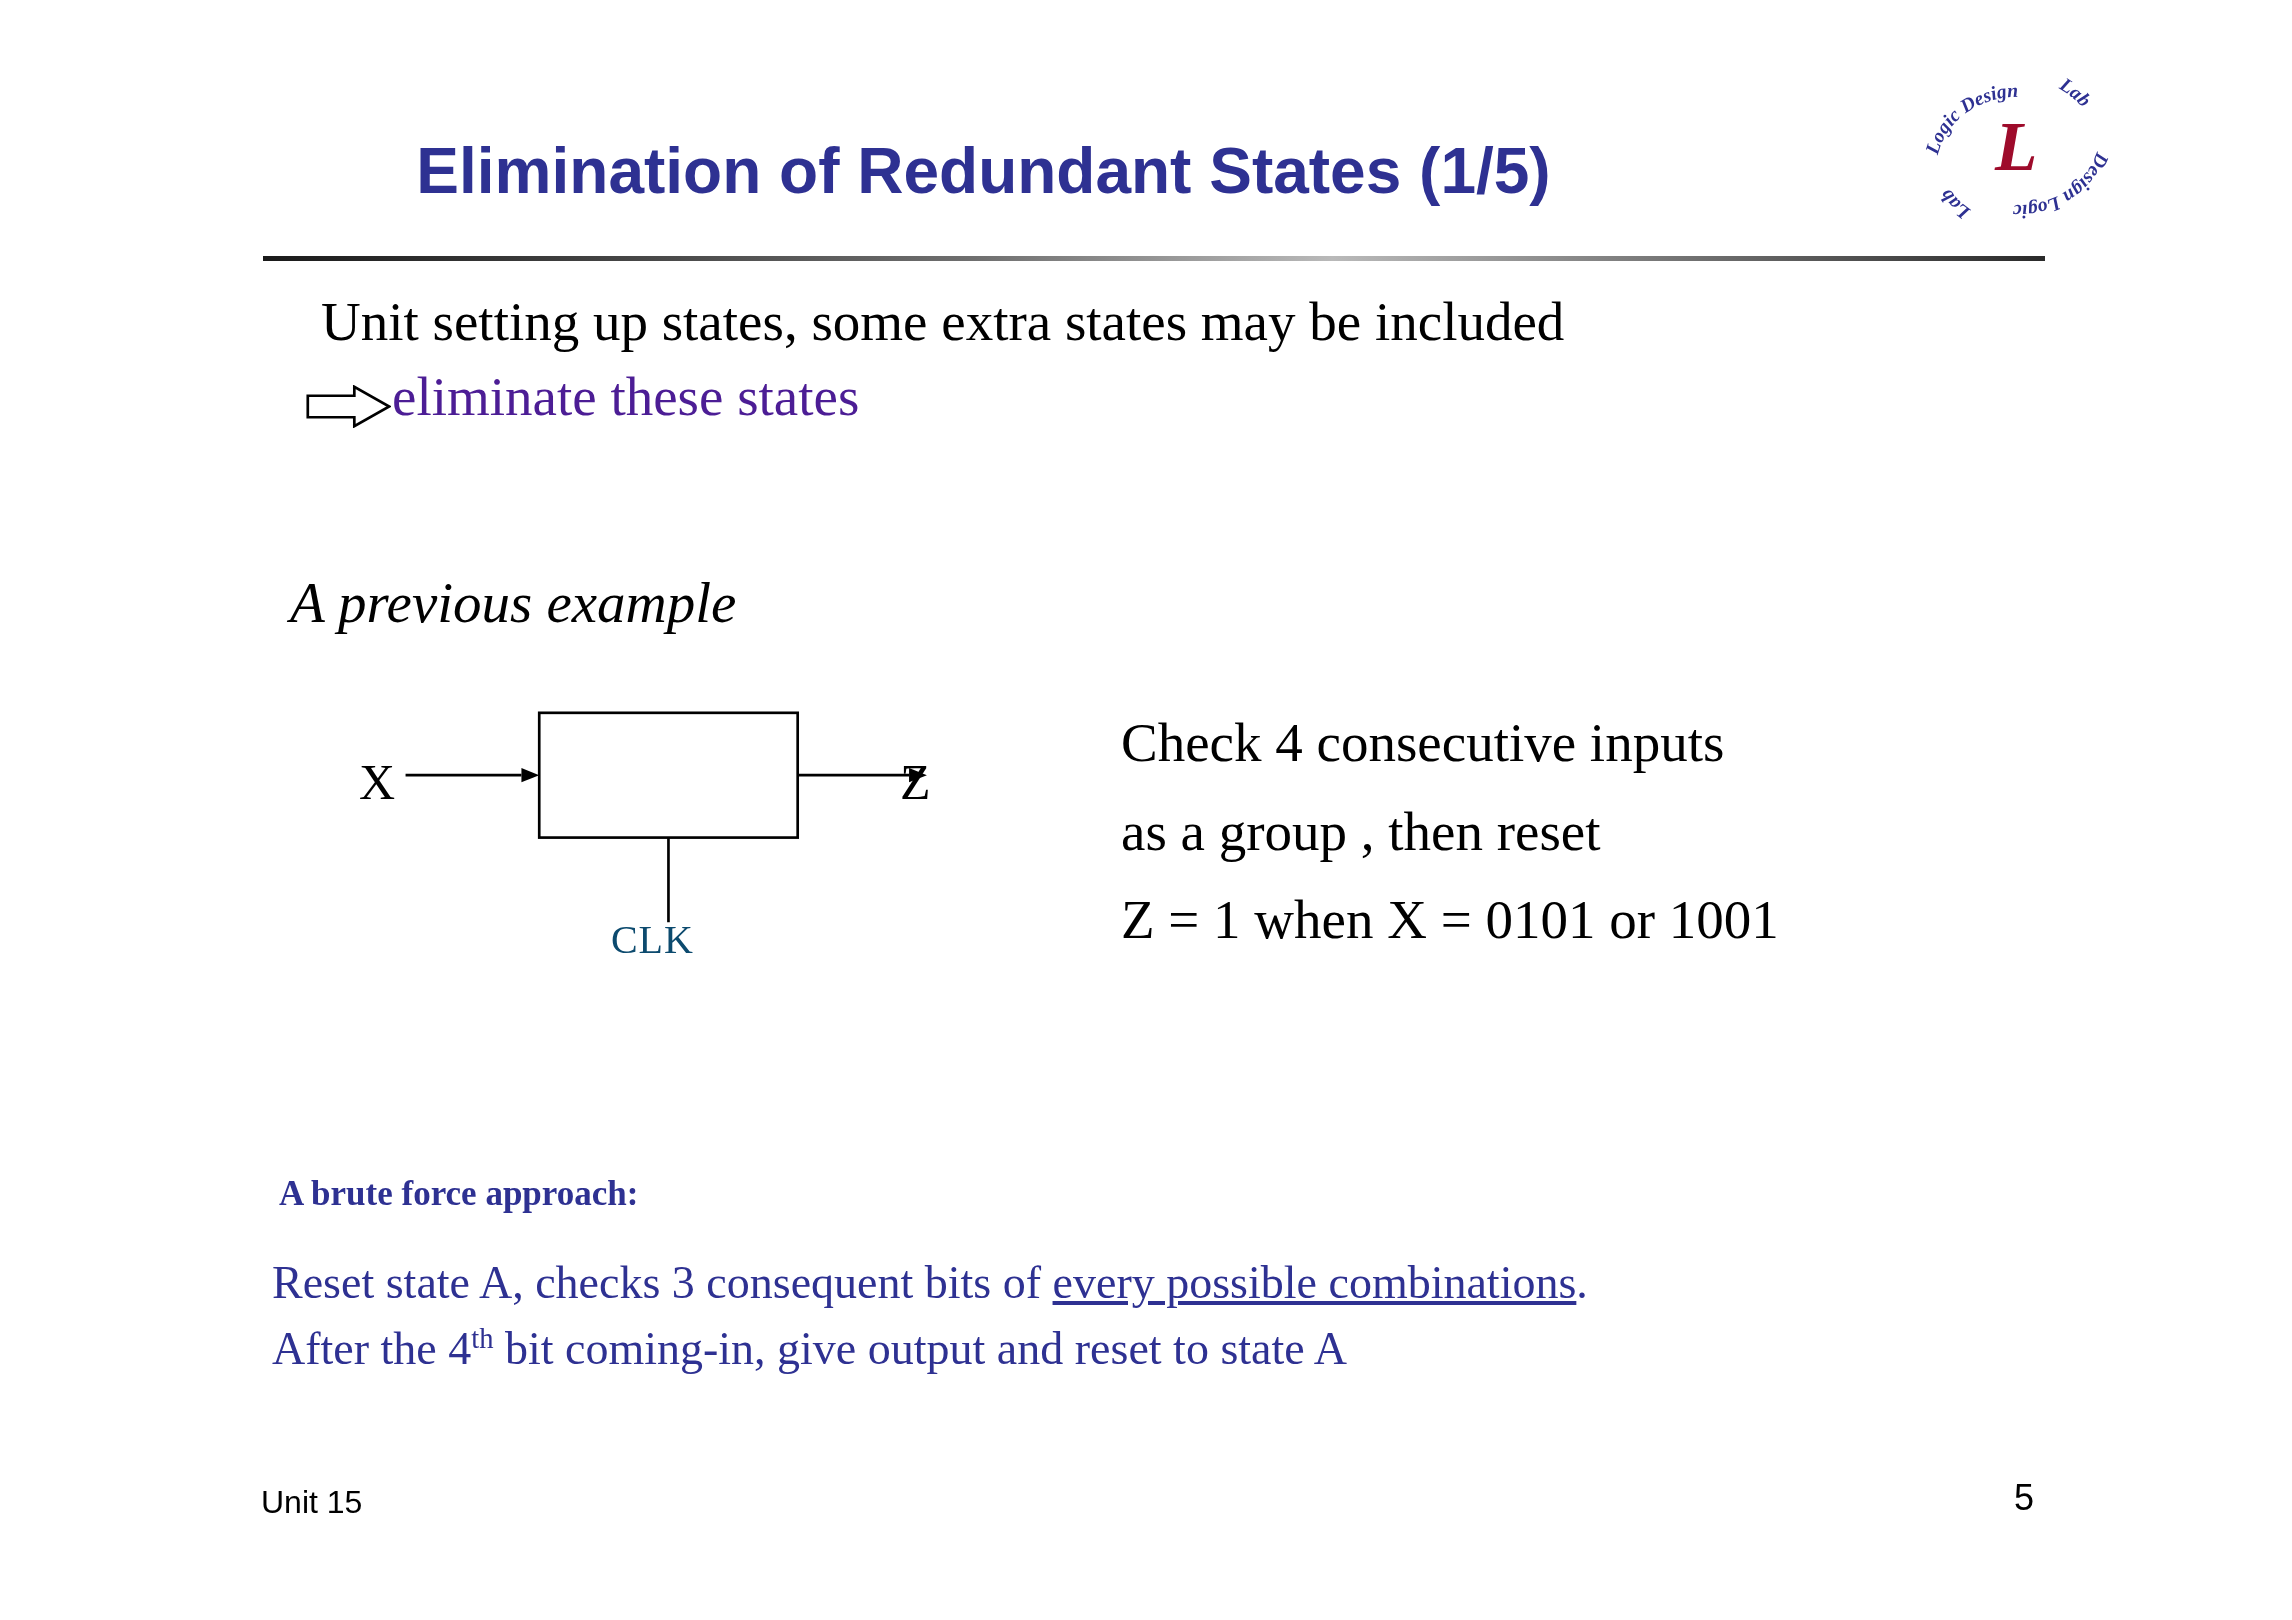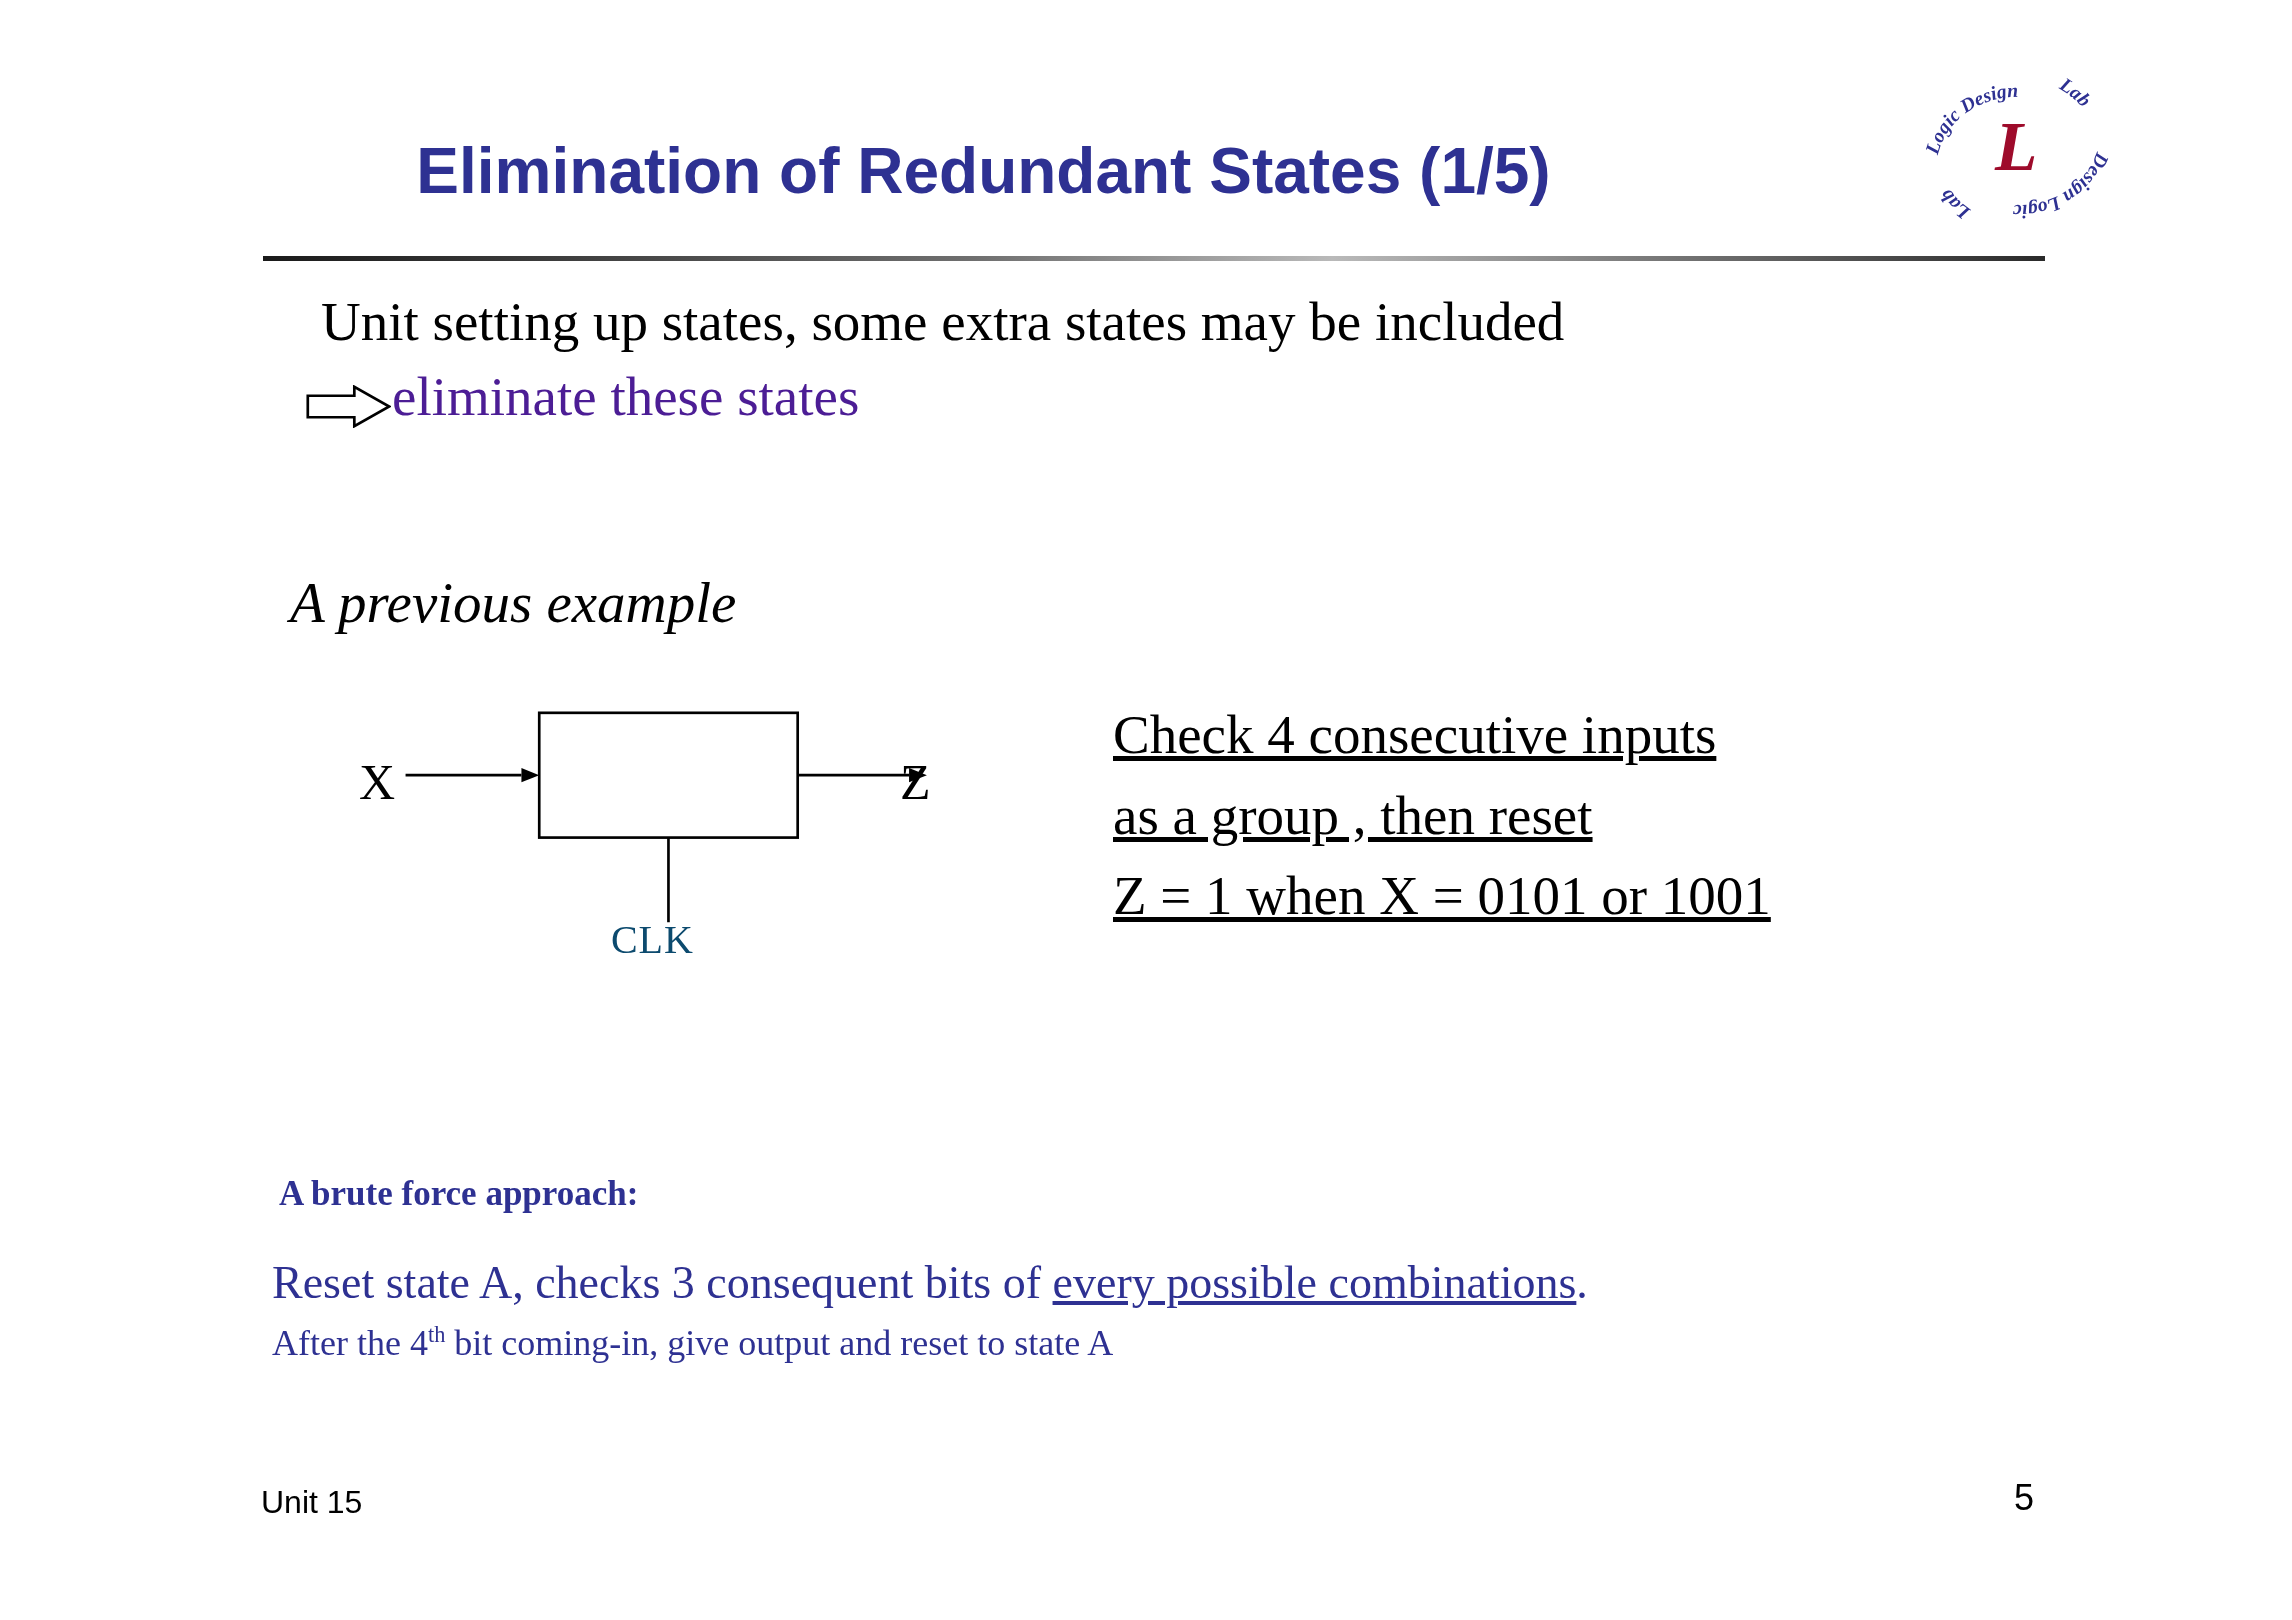--- a/index.html
+++ b/index.html
@@ -118,21 +118,21 @@
   
   #desc {
     position: absolute;
     left: 1105px;
     top: 691px;
     font-size: 55px;
     color: #000000;
     line-height: 1.32;
     white-space: nowrap;
   }
-  #desc div { margin: 8px; padding: 0; text-decoration: underline; }
+  #desc div { margin: 16px; padding: 0; }
 
   
   #brute-heading {
     position: absolute;
     left: 279px;
     top: 1174px;
     font-family: "Liberation Serif", serif;
     font-weight: bold;
     font-size: 35px;
     color: #2e3192;
@@ -143,21 +143,21 @@
     left: 272px;
     top: 1256px;
     font-size: 46px;
     color: #2e3192;
     white-space: nowrap;
   }
   #brute-line2 {
     position: absolute;
     left: 272px;
     top: 1322px;
-    font-size: 36px;
+    font-size: 46px;
     color: #2e3192;
     white-space: nowrap;
   }
   .uline { text-decoration: underline; }
   .sup { font-size: 0.62em; vertical-align: super; }
 
   
   #footer-unit {
     position: absolute;
     left: 261px;

